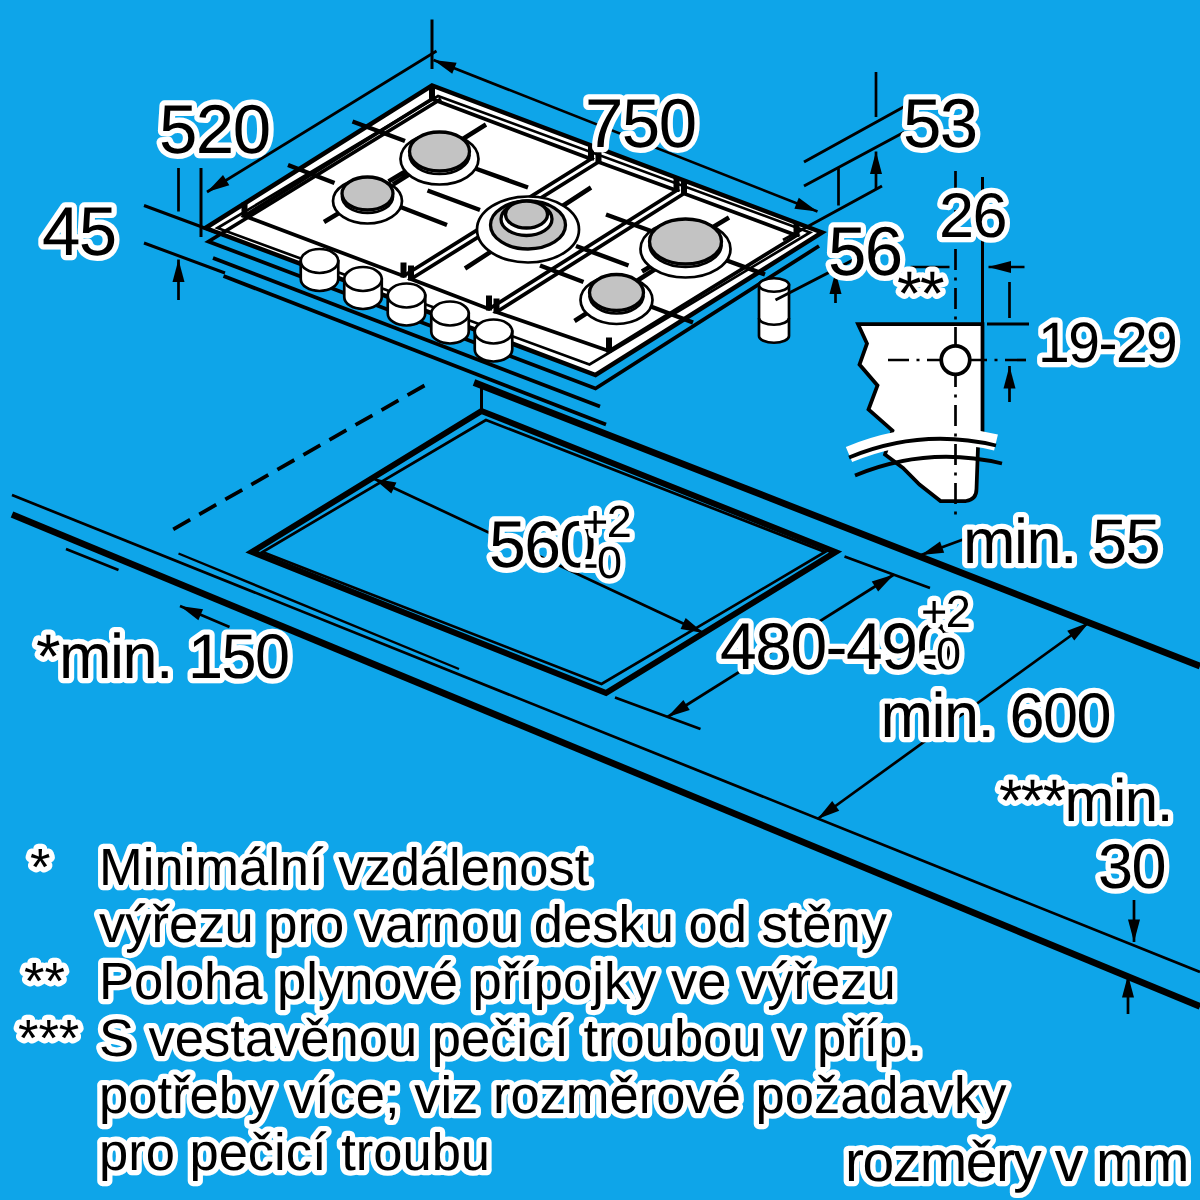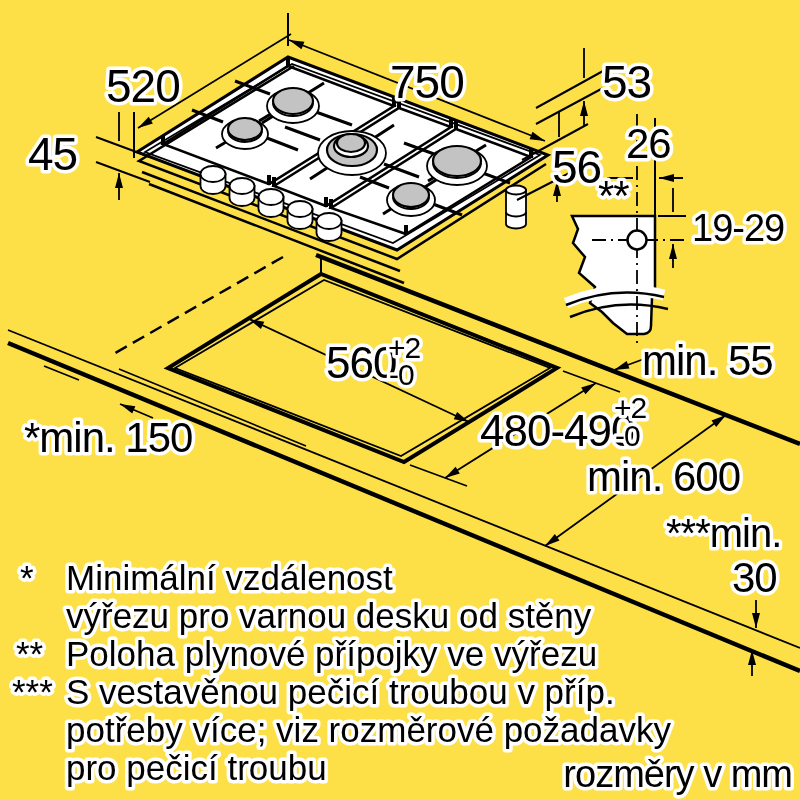--- a/index.html
+++ b/index.html
@@ -1,16 +1,16 @@
 <!DOCTYPE html>
 <html><head>
 <meta charset="utf-8">
 <style>
   html,body{margin:0;padding:0;background:#ffffff;}
-  #stage{position:relative;width:800px;height:800px;background:#fde047;overflow:hidden;}
+  #stage{position:relative;width:800px;height:800px;background:#0ea5e9;overflow:hidden;}
   svg{position:absolute;left:0;top:0;}
   text{
     font-family:"Liberation Sans","DejaVu Sans",sans-serif;
     fill:#000;
     paint-order:stroke;
     stroke:#fff;
     stroke-width:7px;
     stroke-linejoin:round;
     letter-spacing:-1px;
   }

